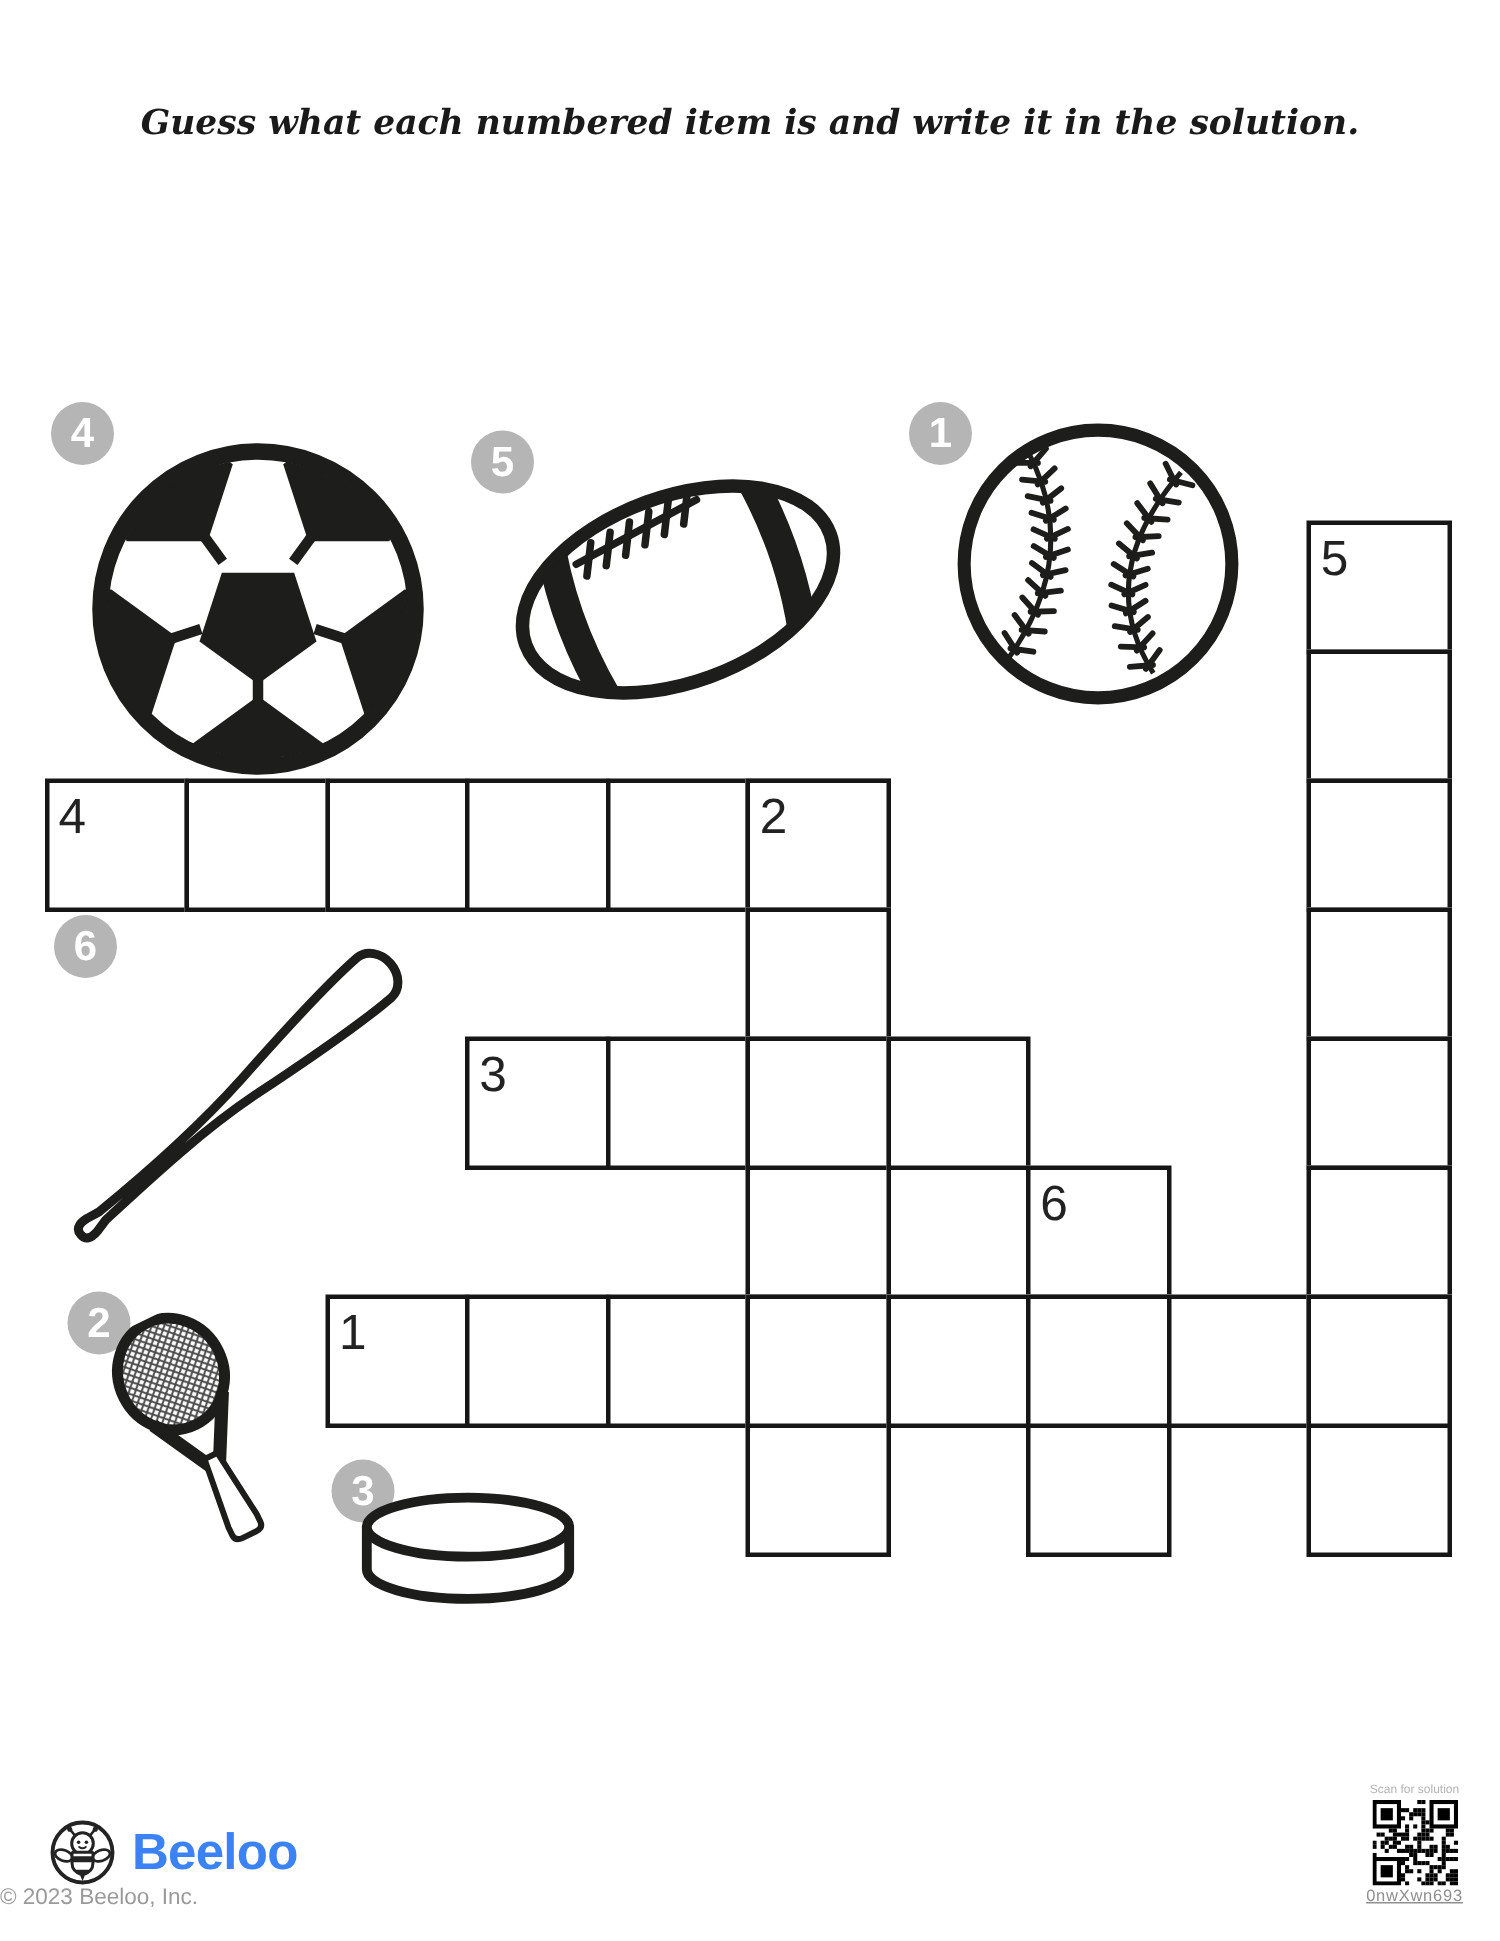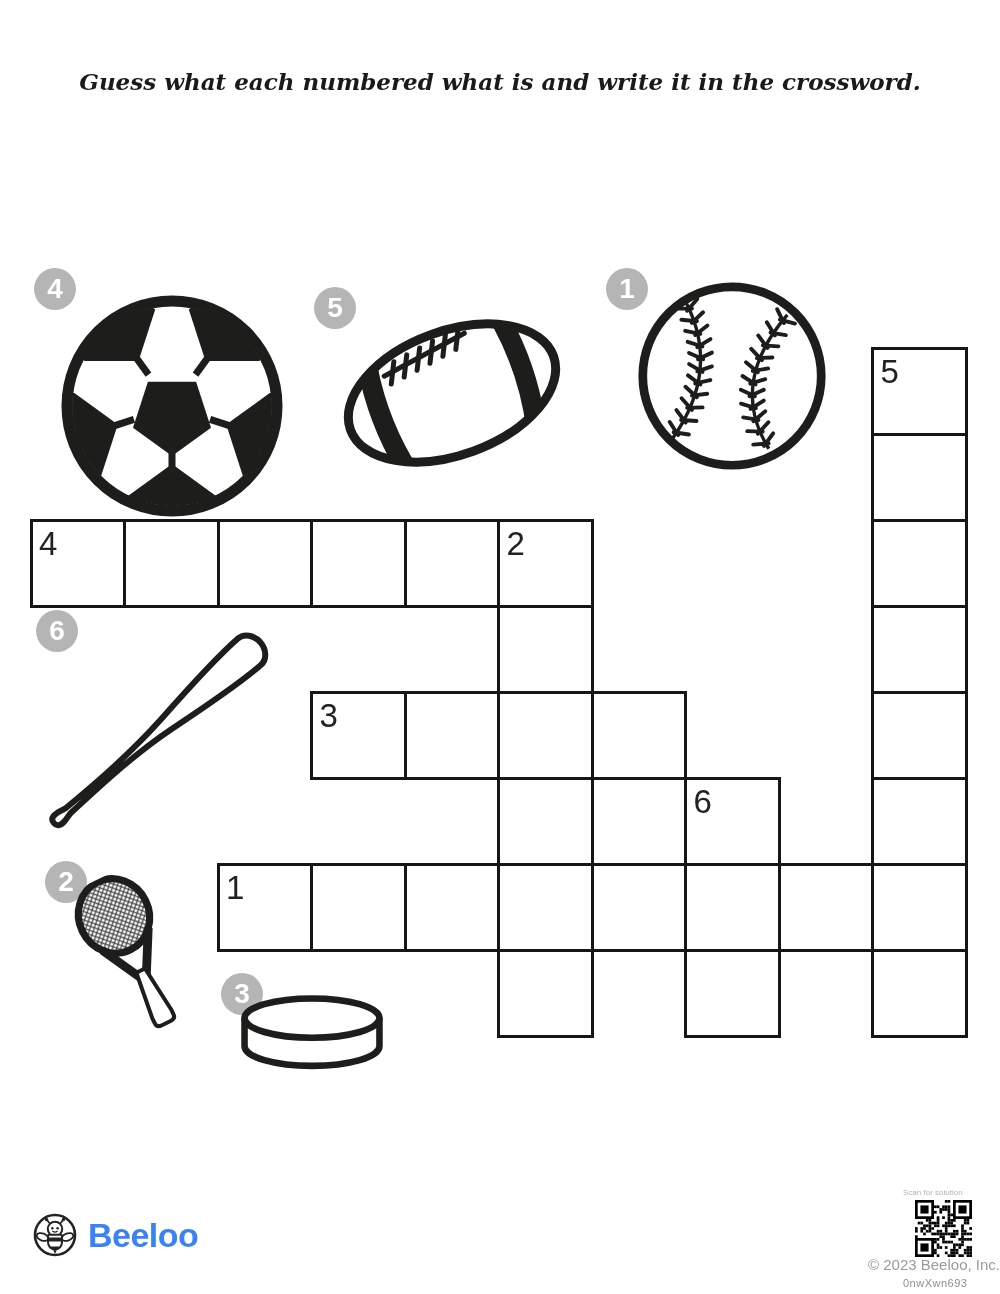--- a/index.html
+++ b/index.html
@@ -18,34 +18,34 @@
   
   .badge{position:absolute;width:42px;height:42px;border-radius:50%;
          display:flex;align-items:center;justify-content:center;
          color:#ffffff;font-size:28px;font-weight:bold;}
   .art{position:absolute;}
   .art svg{display:block;width:100%;height:100%;}
   
   .brand{position:absolute;left:88px;top:1216px;font-size:34px;font-weight:bold;color:#3b82f6;
          letter-spacing:-0.5px;}
   .logo{position:absolute;left:32px;top:1212px;width:46px;height:46px;}
-  .copyright{position:absolute;left:0;top:1256px;width:100%;text-align:right;
+  .copyright{position:absolute;left:0;top:1256px;width:100%;text-align:left;
              font-size:15px;color:#9a9a9a;}
-  .qrbox{position:absolute;left:903px;top:1188px;width:80px;text-align:left;}
+  .qrbox{position:absolute;left:903px;top:1188px;width:80px;text-align:center;}
   .qrcaption{font-size:8px;color:#b3b3b3;margin-bottom:3px;}
   .qrcode{margin:0 auto;width:57px;height:57px;}
-  .qrid{font-size:11px;color:#8f8f8f;margin-top:20px;letter-spacing:0.5px;}
+  .qrid{font-size:11px;color:#8f8f8f;margin-top:1px;letter-spacing:0.5px;text-decoration:underline;}
 </style>
 </head>
 <body>
 
 <div class="page">
 
   <div class="hdr">
-    <p class="subtitle">Guess what each numbered what is and write it in the crossword.</p>
+    <p class="subtitle">Guess what each numbered item is and write it in the solution.</p>
   </div>
 
   <div id="items">
       <div class="badge" style="background: rgb(181, 181, 181); left: 606px; top: 268px;">1</div>
       <div class="art" style="left: 635px; top: 279px; width: 194px; height: 194px;">
         <svg viewBox="0 0 200 200">
           <circle cx="100" cy="100" r="92" fill="#fff" stroke="#1d1d1b" stroke-width="9"></circle>
           <path d="M53,25 Q88,94 39,164" fill="none" stroke="#1d1d1b" stroke-width="3.5"></path>
           <line x1="58.7" y1="30.5" x2="42.7" y2="30.5" stroke="#1d1d1b" stroke-width="4" stroke-linecap="round"></line>
           <line x1="53.7" y1="32.8" x2="64.2" y2="20.7" stroke="#1d1d1b" stroke-width="4" stroke-linecap="round"></line>

